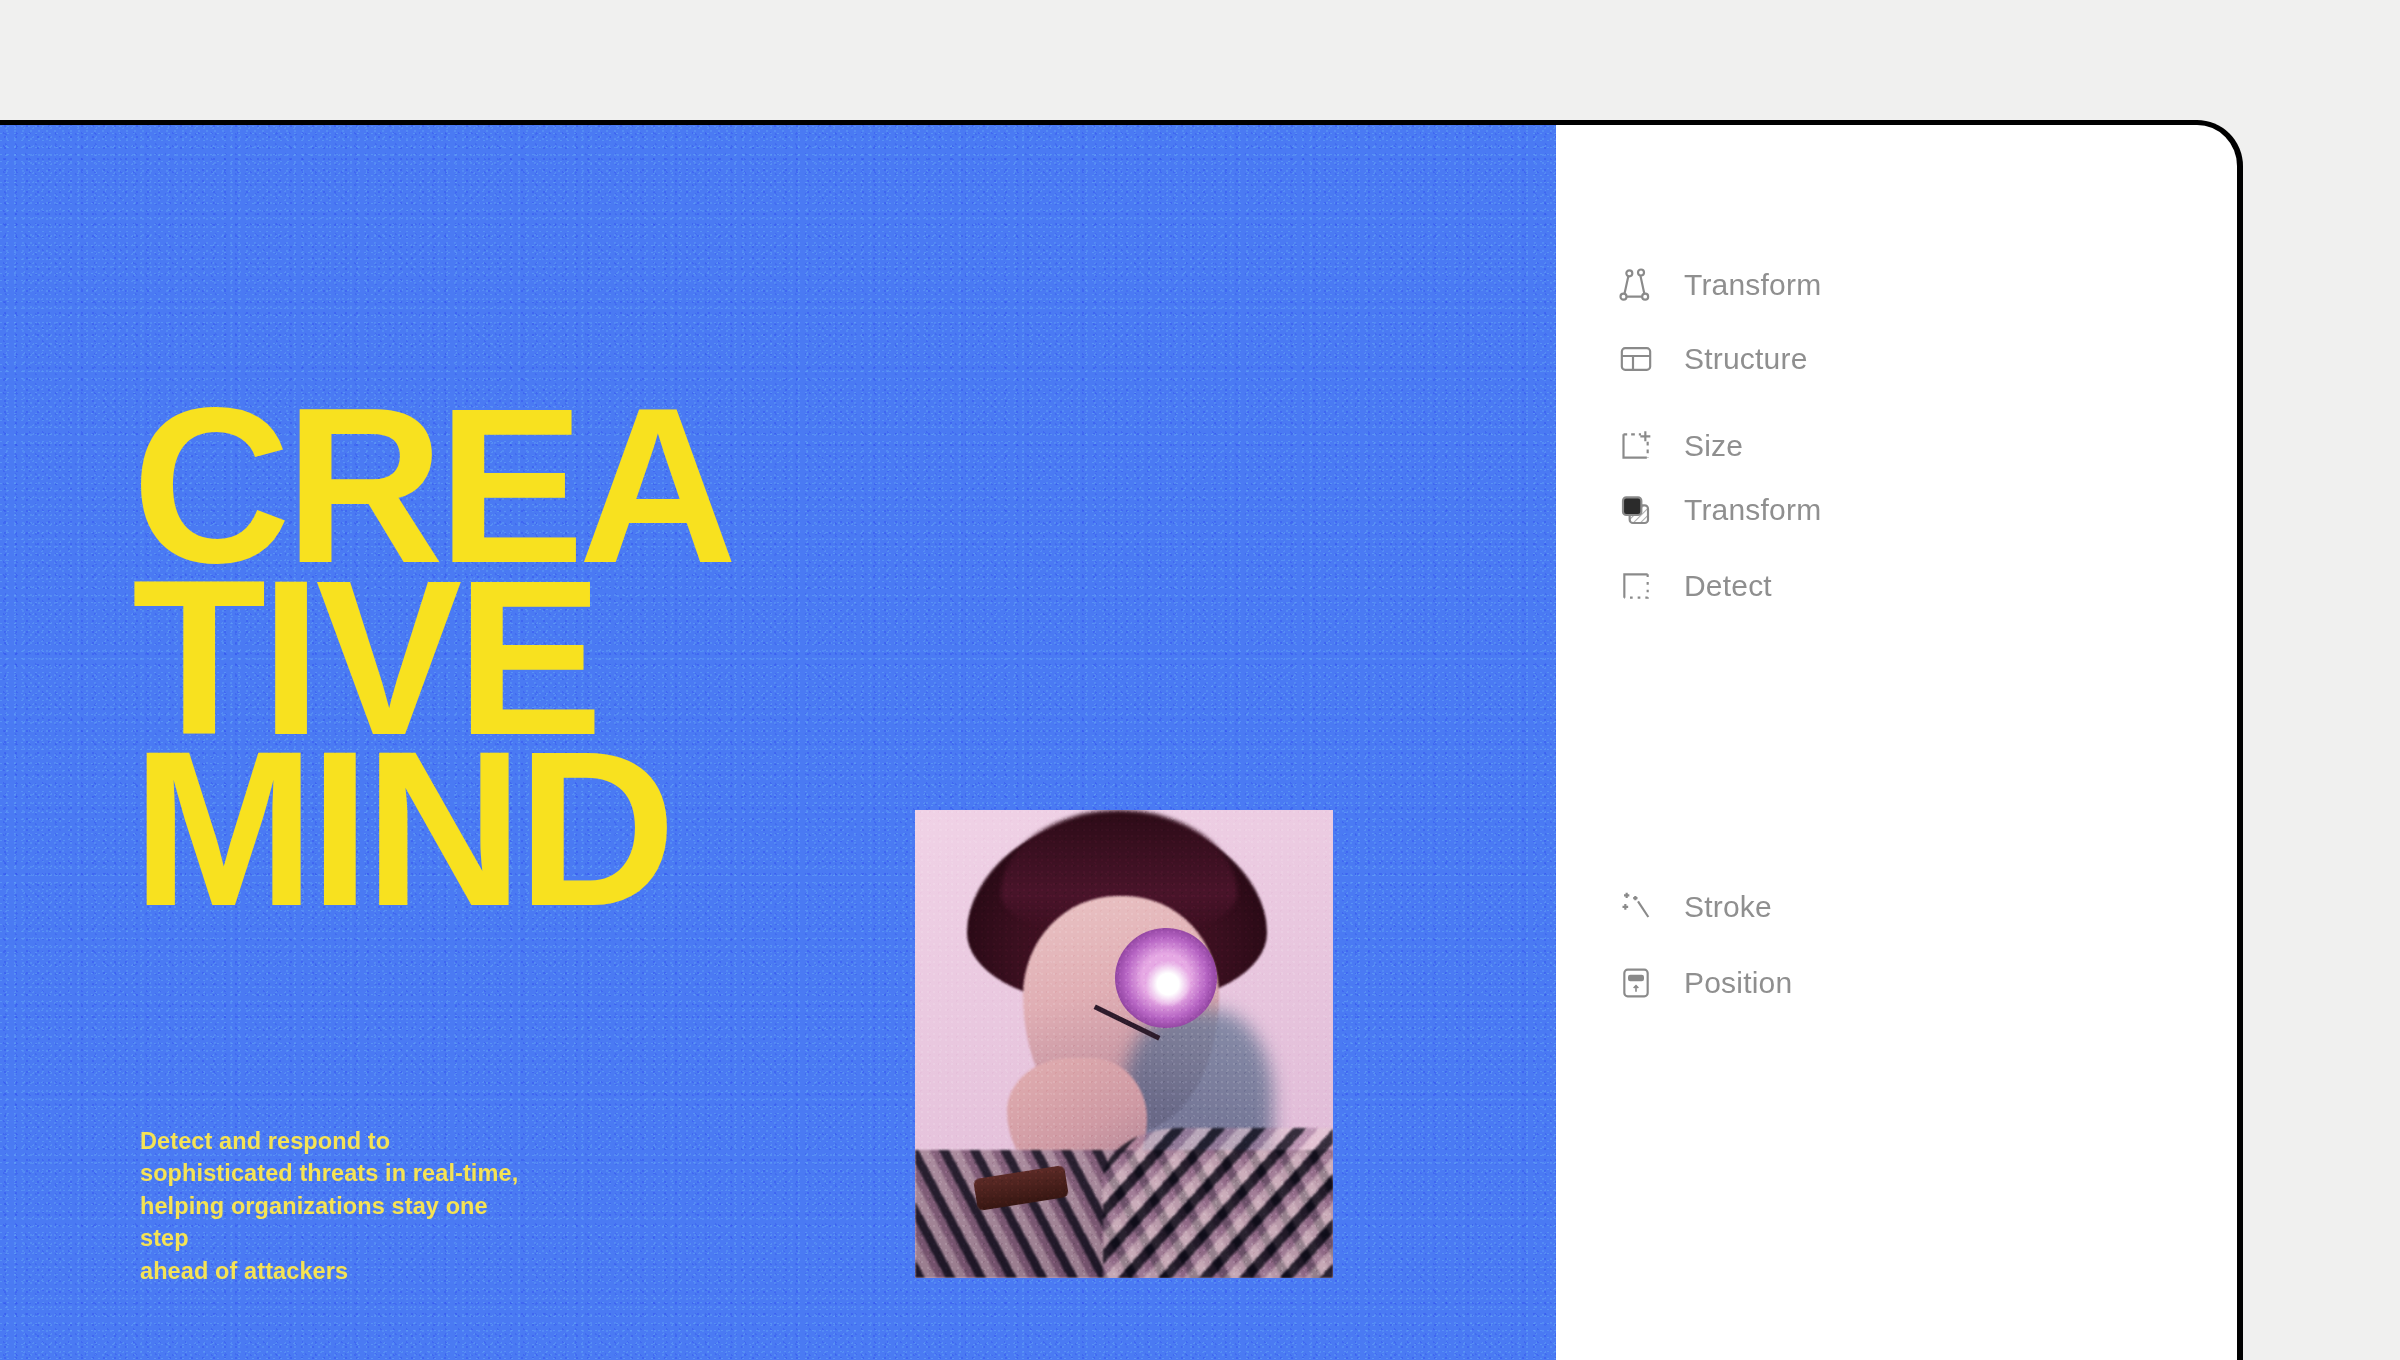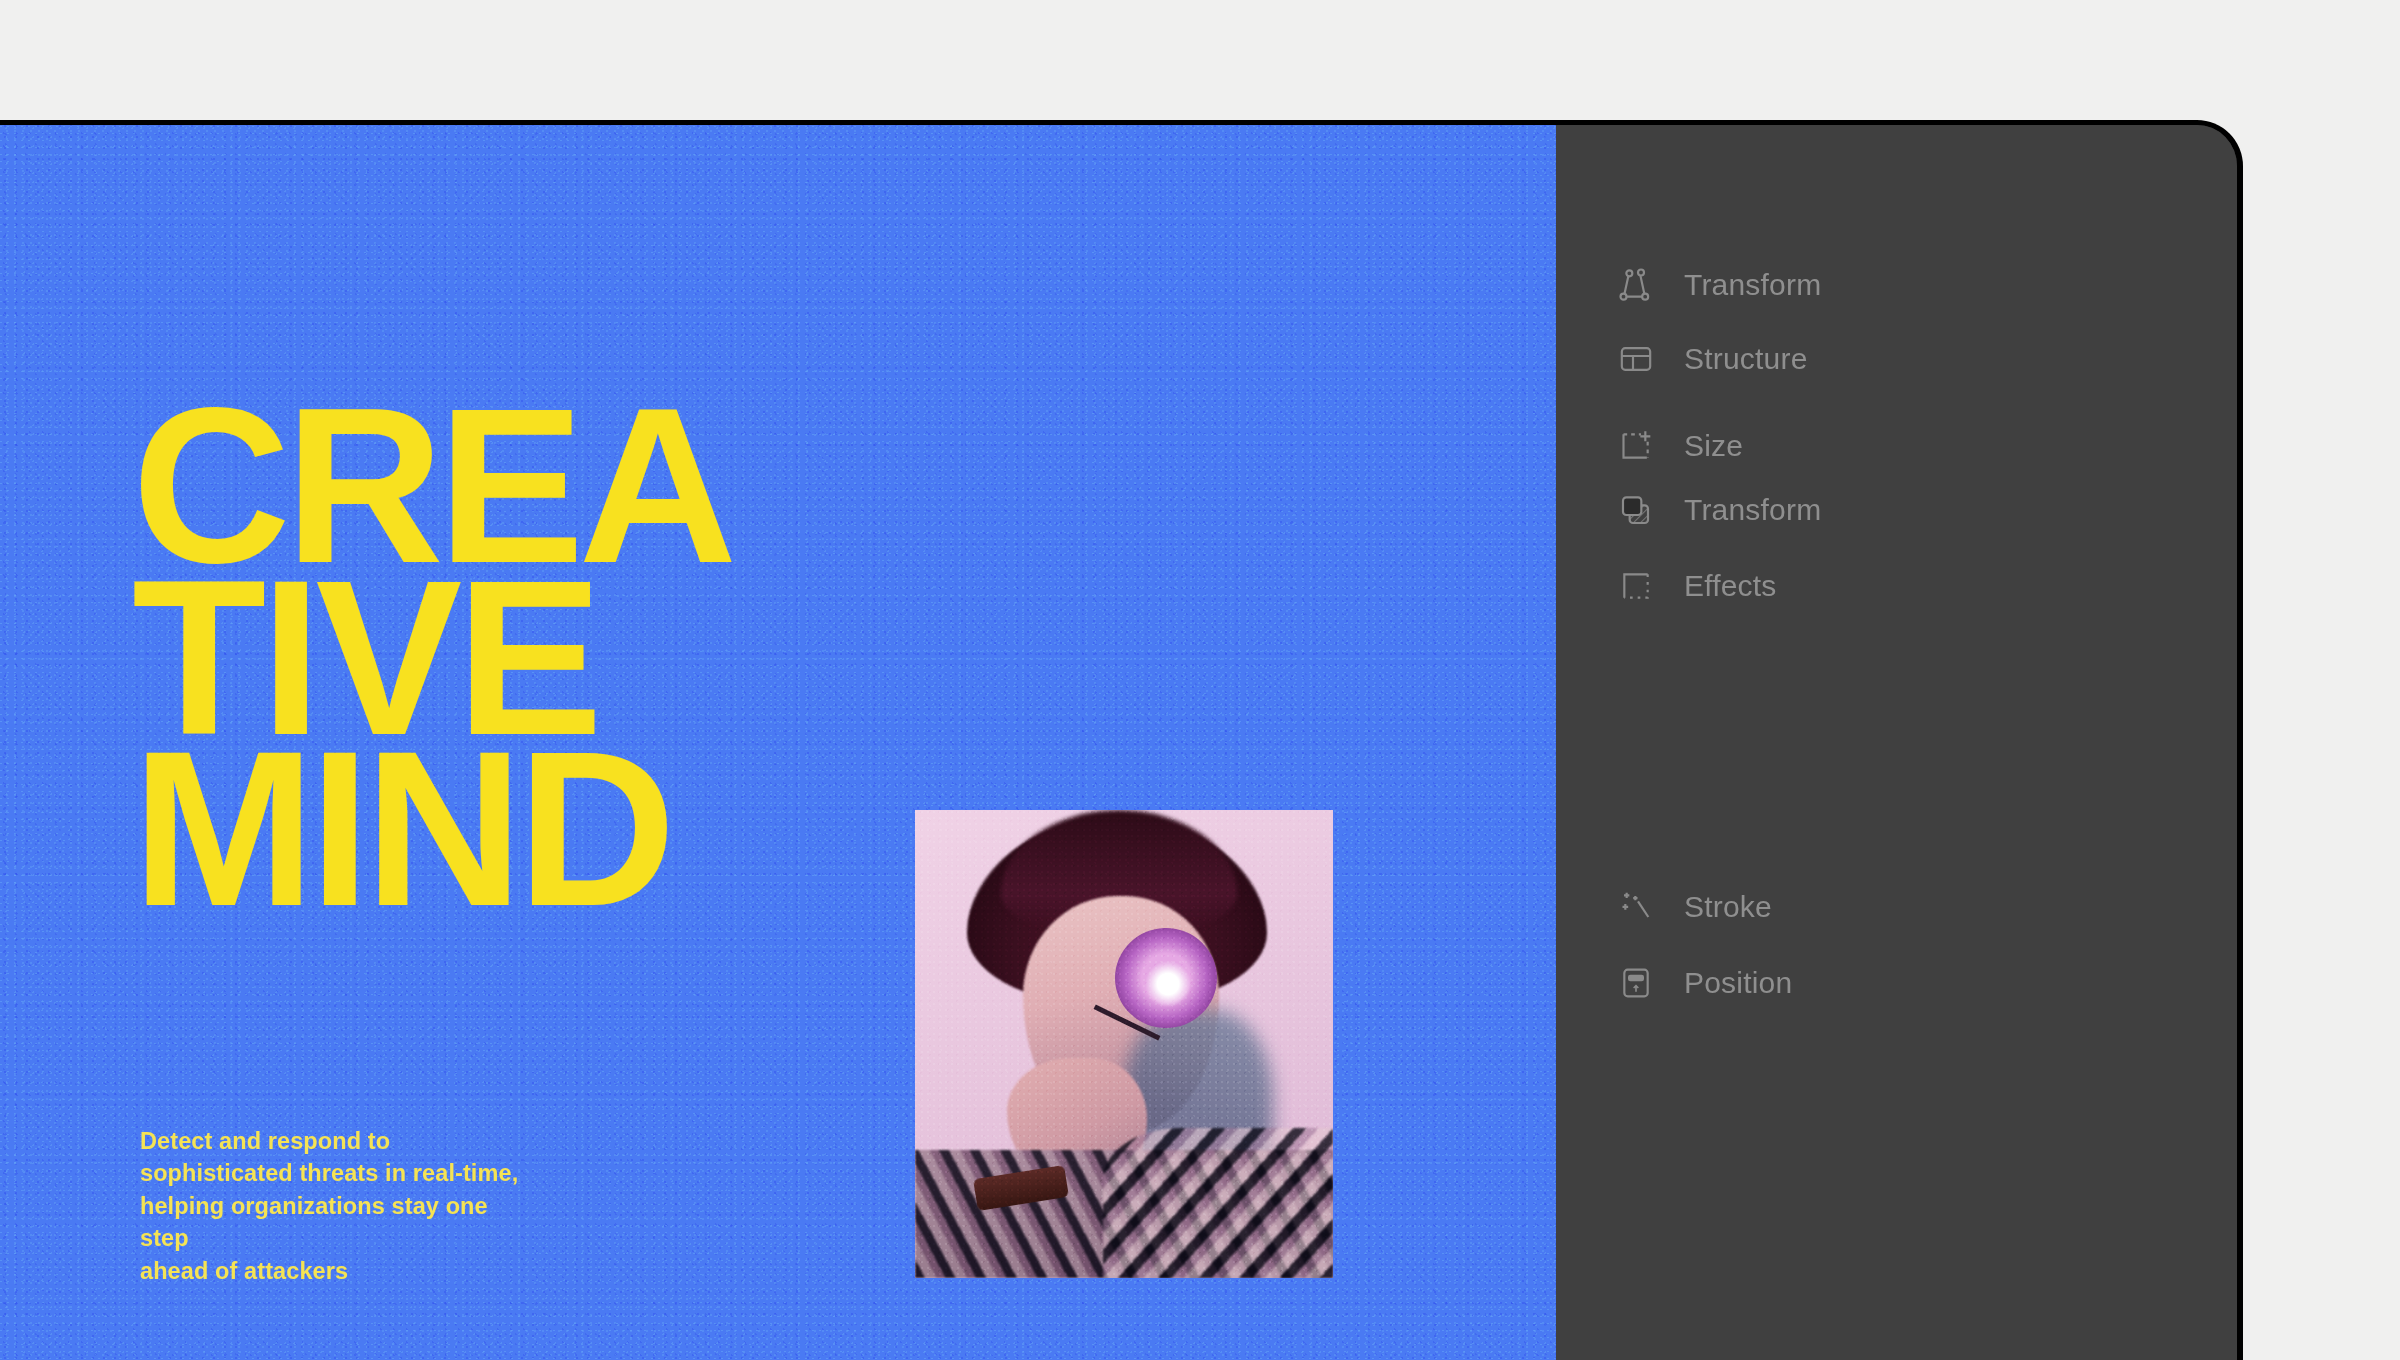--- a/index.html
+++ b/index.html
@@ -147,21 +147,21 @@
     background-image:
       radial-gradient(circle at 21% 32%, rgba(255,255,255,.6) 0 1px, transparent 1px),
       radial-gradient(circle at 63% 17%, rgba(0,0,0,.5) 0 1px, transparent 1px),
       radial-gradient(circle at 39% 78%, rgba(255,255,255,.5) 0 1px, transparent 1px);
     background-size:6px 6px,9px 9px,11px 11px;
   }
 
   
   #sidebar{
     position:absolute;left:1556px;top:0;right:0;bottom:0;
-    background:#404040;
+    background:#ffffff;
   }
   .sb-item{
     position:absolute;left:60px;display:flex;align-items:center;gap:28px;height:60px;
   }
   .sb-ico{width:40px;height:40px;display:block;flex:none;}
   .sb-label{
     color:#8f8f8f;font-size:30px;letter-spacing:.2px;white-space:nowrap;
   }
 </style>
 </head>
@@ -238,21 +238,21 @@
         <rect x="4.2" y="4.4" width="11" height="10.6" rx="2" fill="#2b2b2b"></rect>
       </svg>
       <span class="sb-label">Transform</span>
     </div>
 
     <div class="sb-item" style="top:431px">
       <svg class="sb-ico" viewBox="0 0 24 24" fill="none" stroke="#8a8a8a" stroke-width="1.3">
         <path d="M5 19V5h14"></path>
         <path d="M19 5v14H5" stroke-dasharray="1.6 3"></path>
       </svg>
-      <span class="sb-label">Effects</span>
+      <span class="sb-label">Detect</span>
     </div>
 
     <div class="sb-item" style="top:752px">
       <svg class="sb-ico" viewBox="0 0 24 24" fill="none" stroke="#8a8a8a" stroke-width="1.3">
         <path d="M13.2 8.6 19.4 18"></path>
         <path d="M6.4 3.4v3.2M4.8 5h3.2"></path>
         <path d="M11.6 5.4v2.6M10.3 6.7h2.6"></path>
         <path d="M5.6 10.2v3.4M3.9 11.9h3.4"></path>
       </svg>
       <span class="sb-label">Stroke</span>

